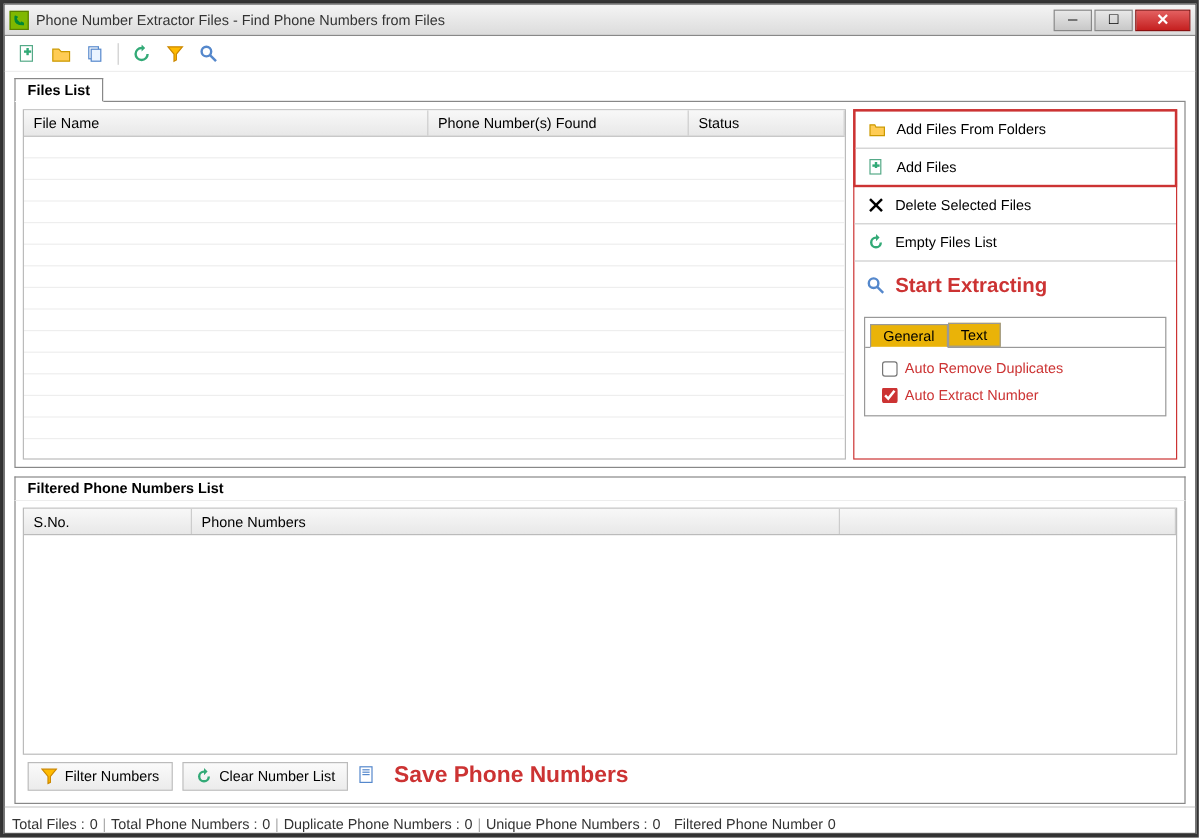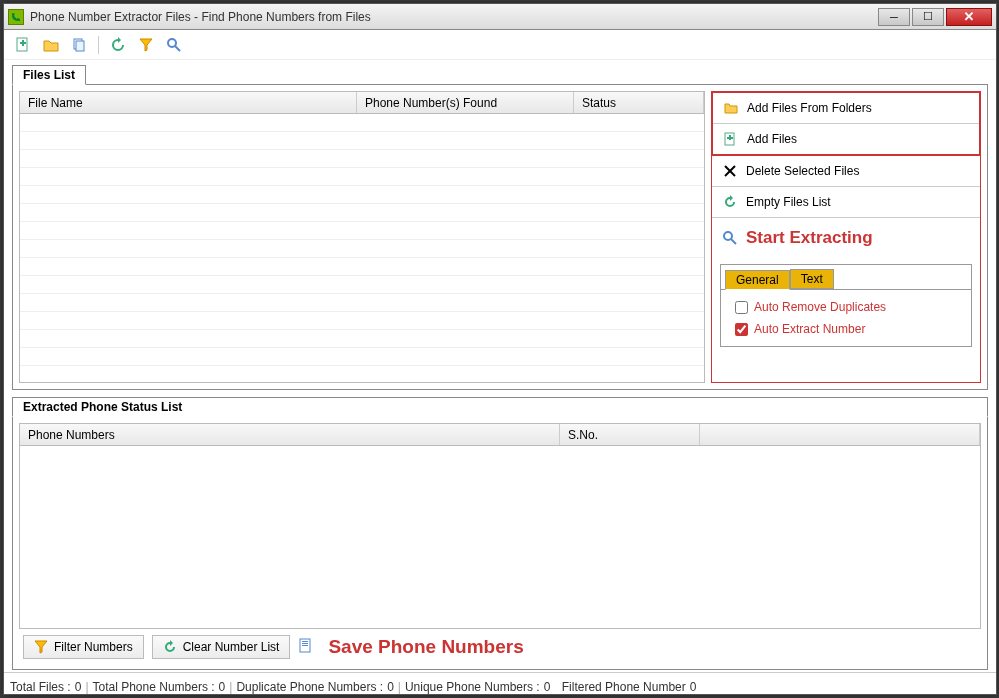--- a/index.html
+++ b/index.html
@@ -308,27 +308,27 @@
                 </label>
               </div>
             </div>
           </div>
         </div>
       </div>
         </div>
     </div>
 
     <div class="lower">
-      <span class="tab-notch">Extracted Phone Status List</span>
+      <span class="tab-notch">Filtered Phone Numbers List</span>
       <div class="panel" style="flex:1;display:flex;flex-direction:column;">
           <div class="panel-inner" style="flex:1;display:flex;flex-direction:column;">
         <div class="grid2">
           <div class="grid-head">
+            <div class="col" style="width:140px">S.No.</div>
             <div class="col" style="flex:1">Phone Numbers</div>
-            <div class="col" style="width:140px">S.No.</div>
             <div class="col" style="width:280px"></div>
           </div>
         </div>
         <div class="bottom-actions">
           <div class="babtn">
             <span class="aicon">
                   <svg width="14" height="14">
                     <path d="M1 1h12l-5 6v5l-2 1v-6z" fill="#fb0" stroke="#c80"></path>
                   </svg>
                 </span>

